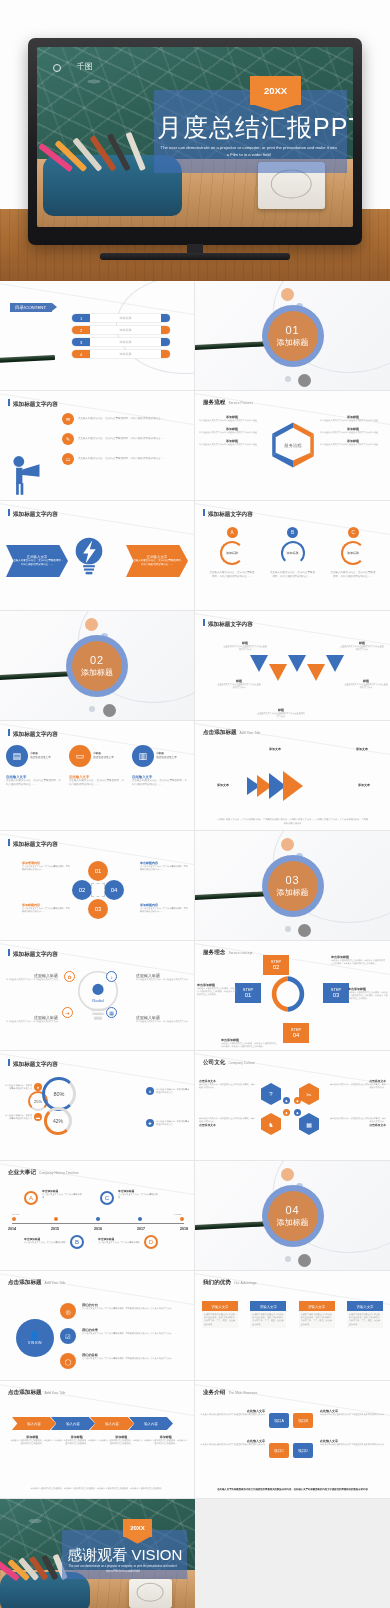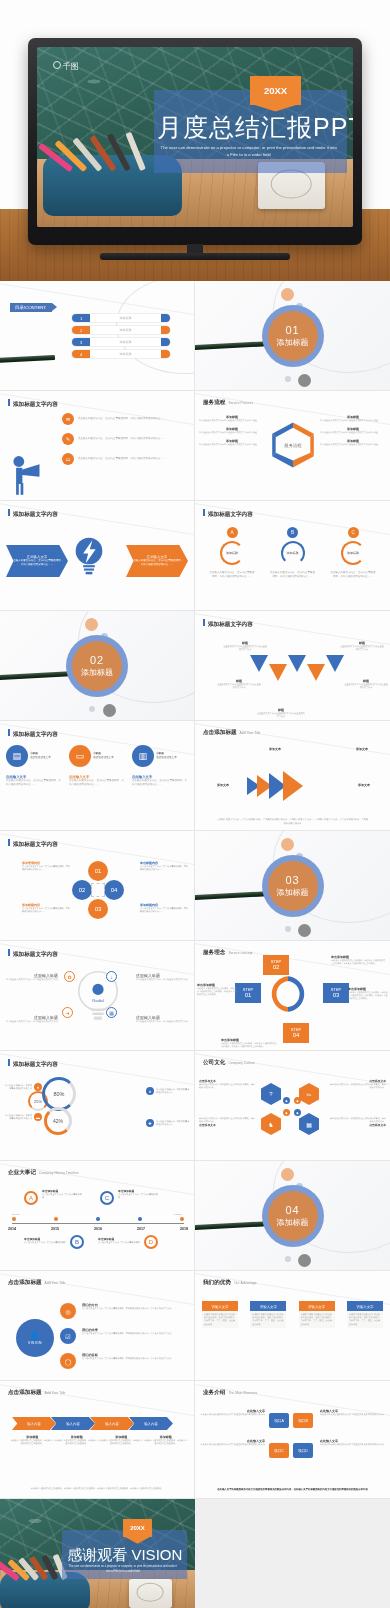--- a/index.html
+++ b/index.html
@@ -84,21 +84,21 @@
     position:absolute; left:67.5%; top:16%; width:16%; height:16%;
     background:#ef8632; color:#fff; font-size:9.5px; font-weight:bold;
     display:flex; align-items:center; justify-content:center;
   }
   .hero-ribbon:after{
     content:""; position:absolute; left:0; bottom:-7px; width:100%; height:8px;
     background:#ef8632; clip-path:polygon(0 0,100% 0,50% 100%);
   }
   .hero-logo {
     position:absolute; left:5%; top:8%; color:rgba(255,255,255,.88);
-    font-size:8px; display:flex; align-items:flex-start; gap:2px;
+    font-size:8px; display:flex; align-items:flex-end; gap:16px;
   }
   .hero-logo .lo { width:8px;height:8px;border:1px solid rgba(255,255,255,.85);border-radius:50%; }
   .tv-stand {
     position:absolute; left:50%; bottom:-11px; transform:translateX(-50%);
     width:16px; height:12px; background:#262628;
   }
   .tv-base {
     position:absolute; left:50%; bottom:-15px; transform:translateX(-50%);
     width:190px; height:7px; background:linear-gradient(180deg,#2d2d2f,#161618); border-radius:3px;
   }

